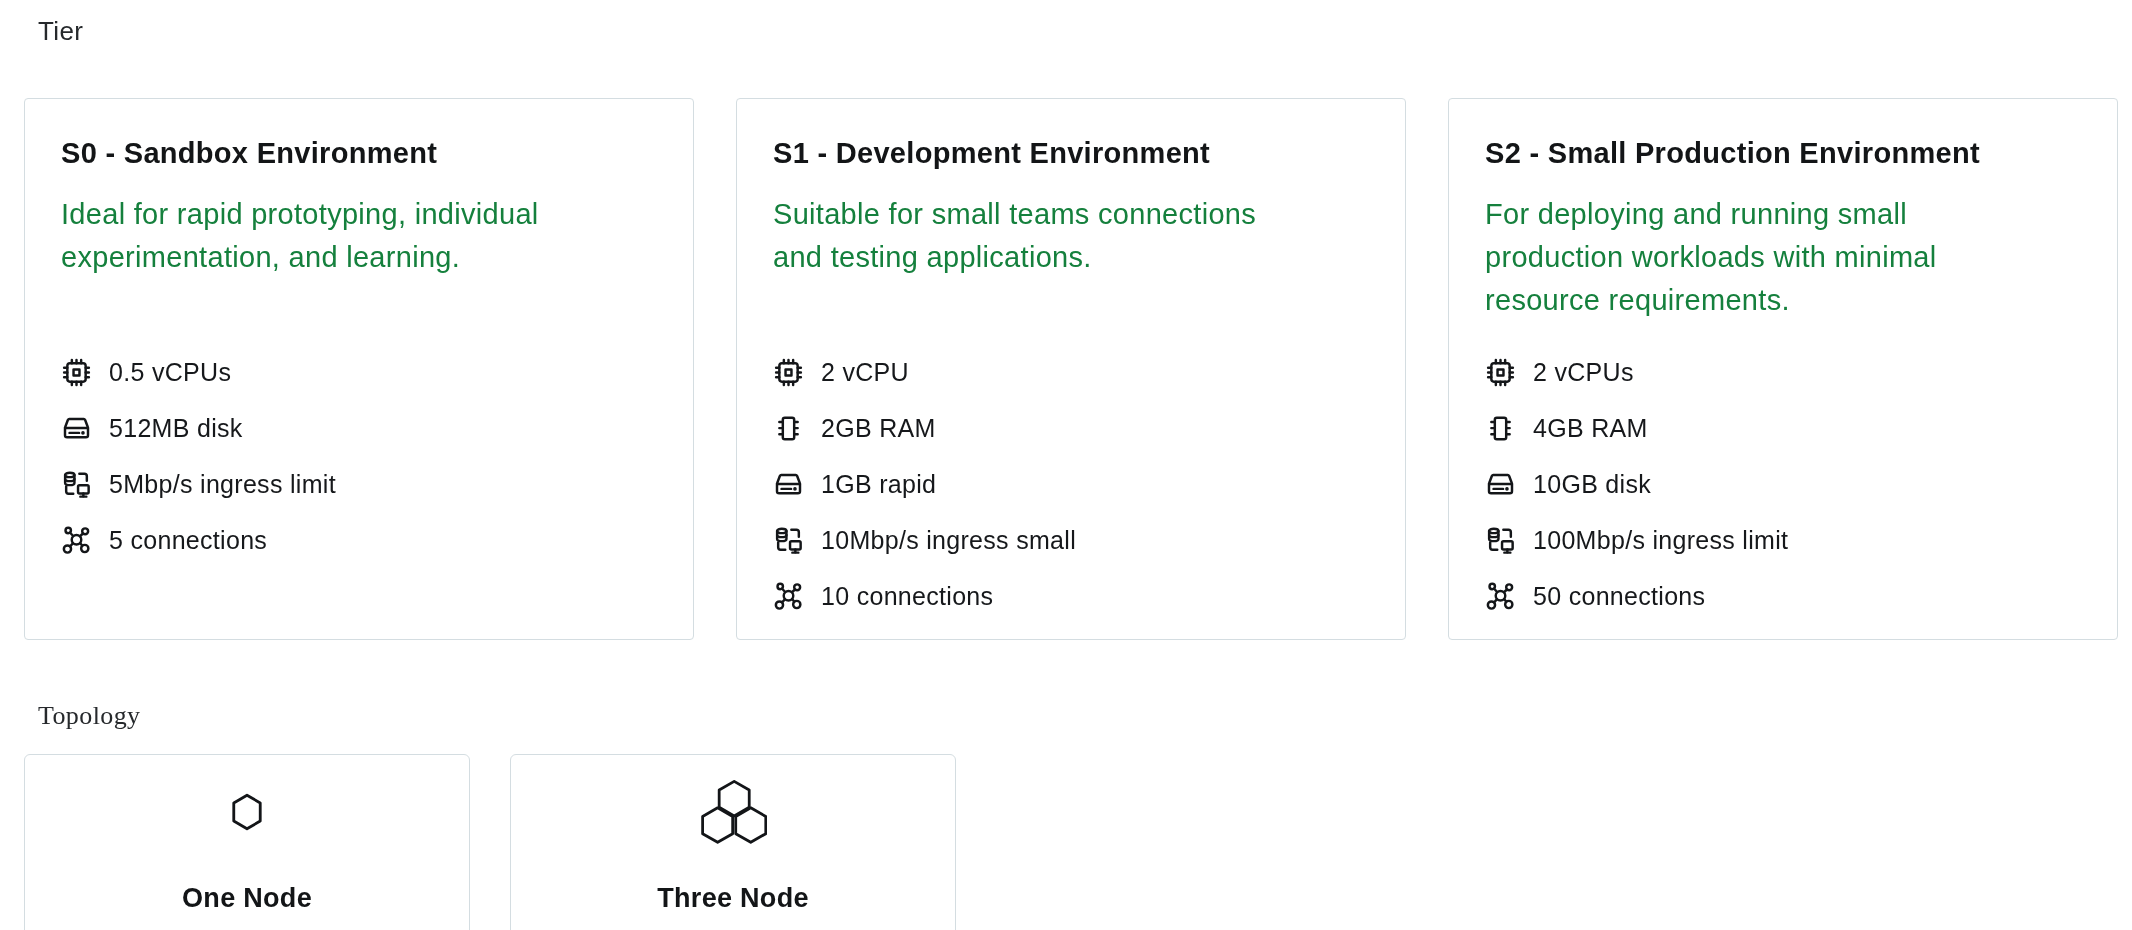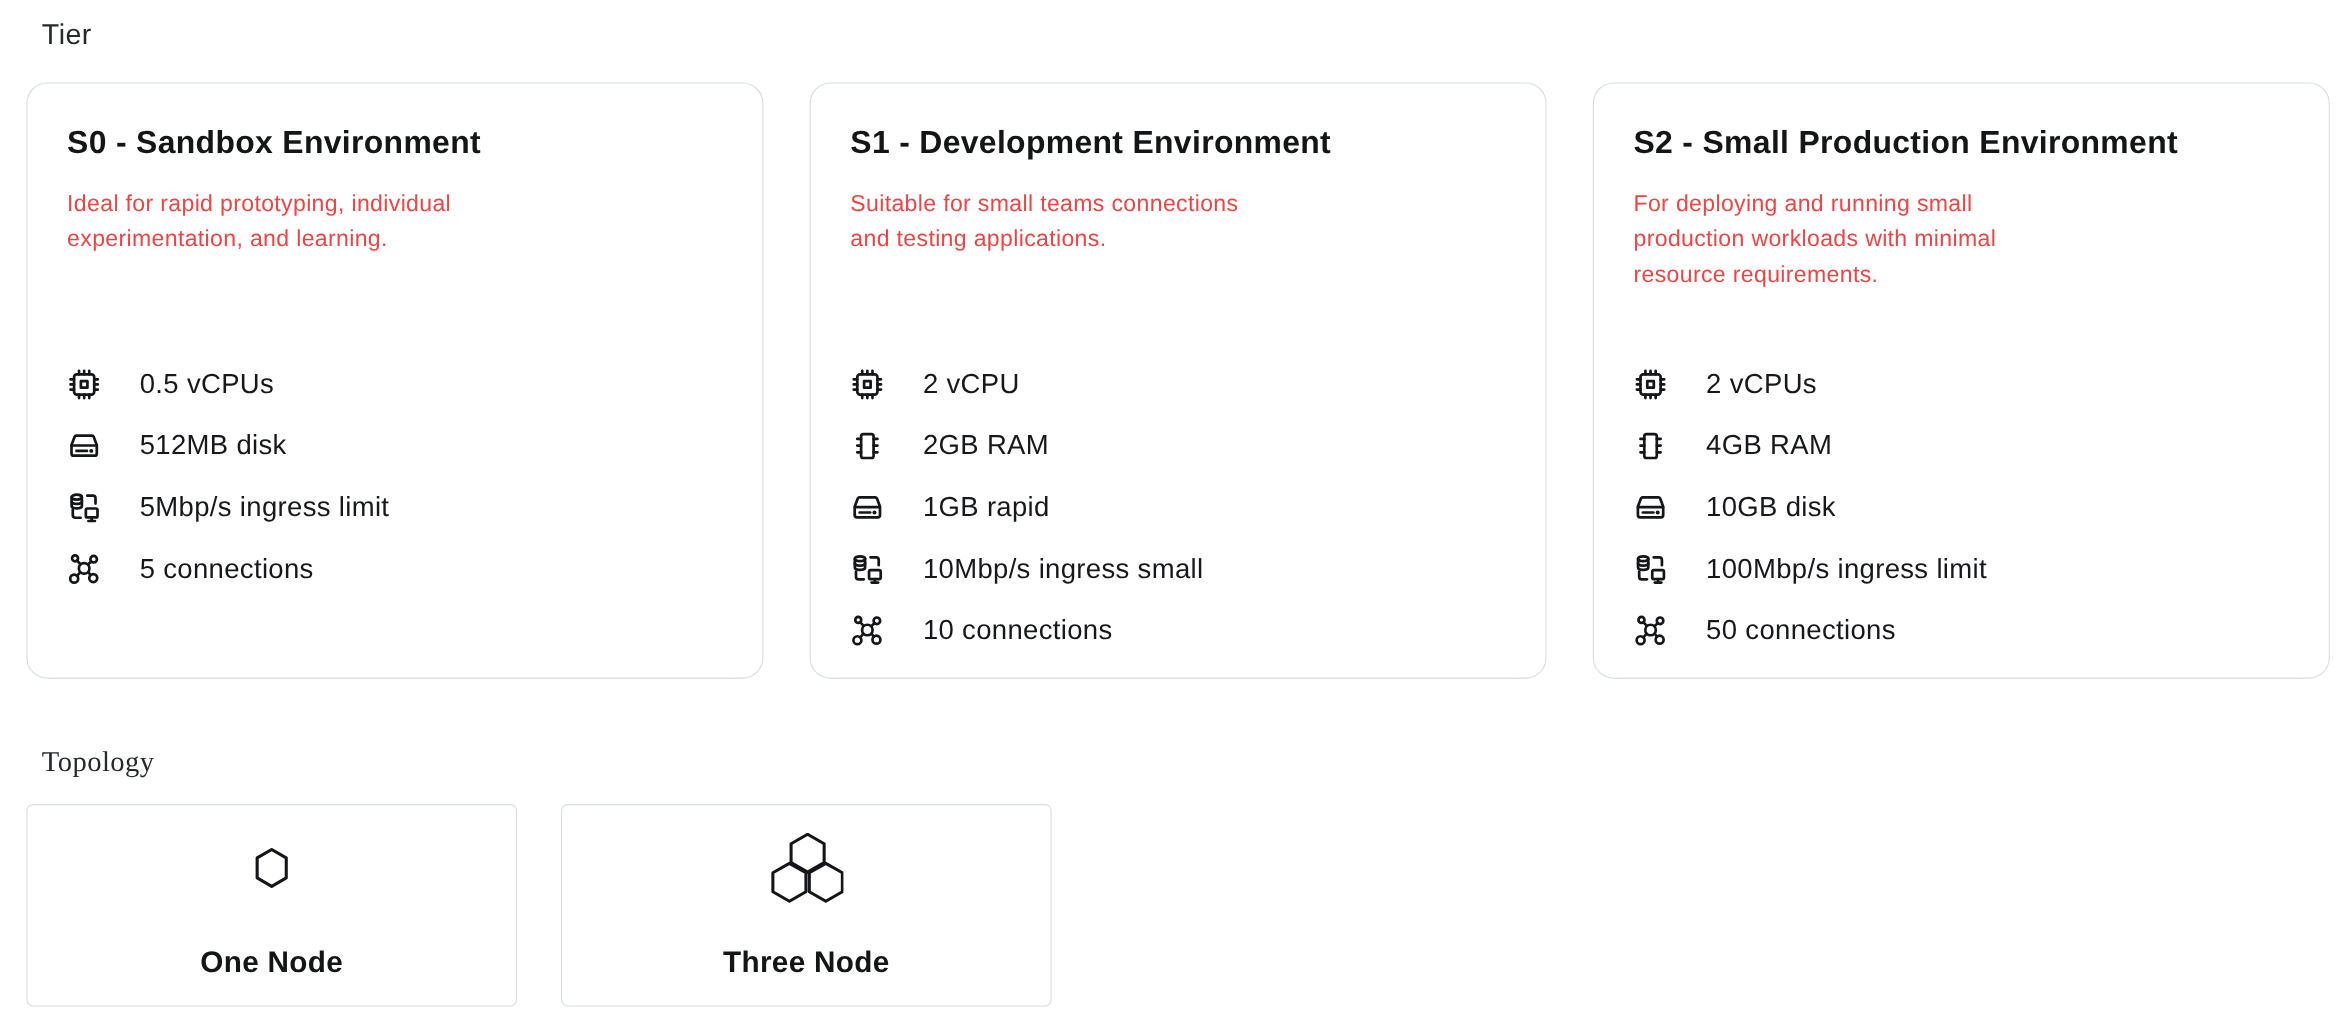--- a/index.html
+++ b/index.html
@@ -25,46 +25,47 @@
   .tier-grid {
     margin-top: 27px;
     display: grid;
     grid-template-columns: repeat(3, 1fr);
     gap: 42px;
   }
   .tier-card {
     height: 542px;
     background: #fff;
     border: 1.5px solid var(--card-border, #d4dde1);
-    border-radius: 19px;
+    border-radius: 4px;
     padding: 36px;
     cursor: pointer;
+    margin-top: 23px;
   }
   .tier-title {
     font-size: 29px;
     font-weight: 700;
     line-height: 36px;
     letter-spacing: 0.3px;
     color: #131517;
   }
   .tier-desc {
     margin-top: 22px;
     height: 151px;
-    font-size: 21px;
-    line-height: 32px;
+    font-size: 29px;
+    line-height: 43px;
     letter-spacing: 0.3px;
     white-space: pre-line;
-    color: #ef4444;
+    color: #15803d;
   }
   .spec-list { }
   .spec-row {
     display: flex;
     align-items: center;
     height: 56px;
-    gap: 35px;
+    gap: 17px;
   }
   .spec-icon { display: inline-flex; width: 31px; height: 31px; flex: none; }
   .spec-icon svg {
     width: 31px; height: 31px;
     stroke: #141619; fill: none;
     stroke-width: 1.9;
     stroke-linecap: round; stroke-linejoin: round;
   }
   .spec-text {
     font-size: 25px;

